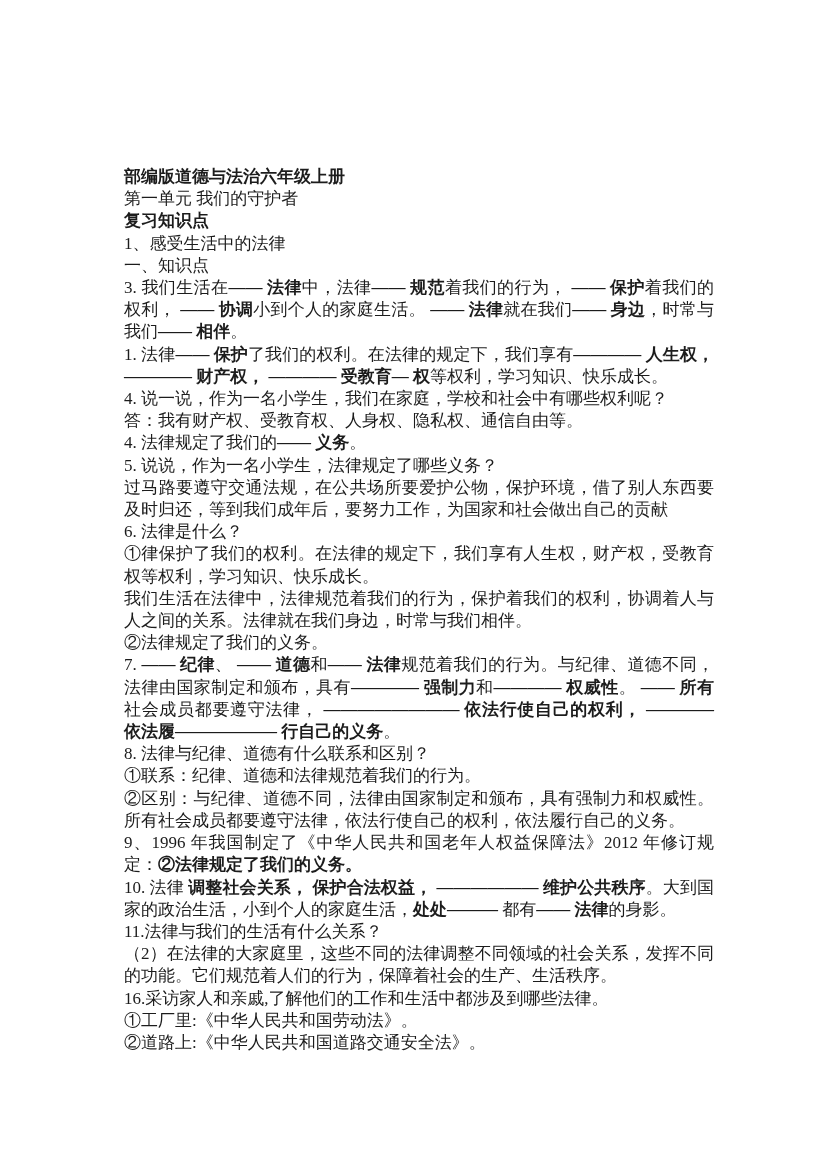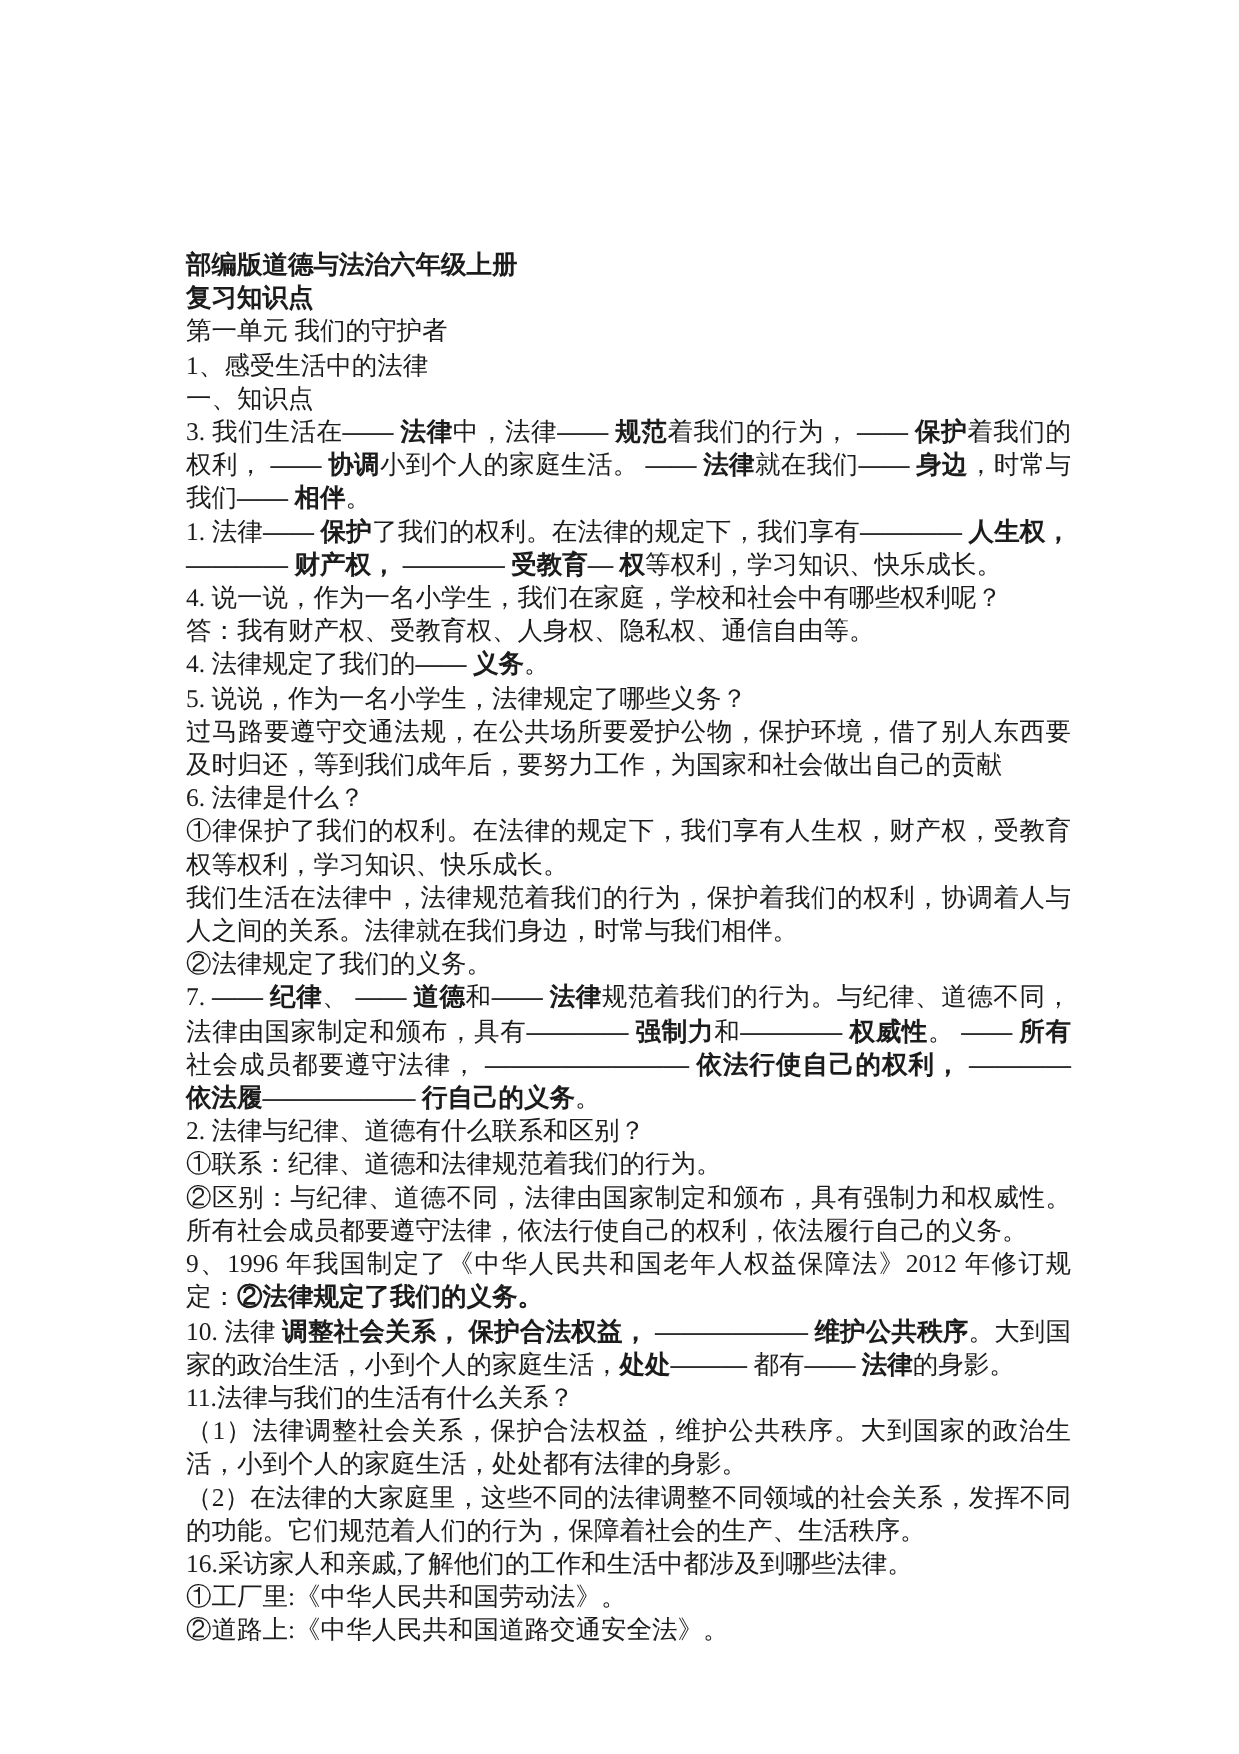--- a/index.html
+++ b/index.html
@@ -33,41 +33,40 @@
   .bold {
     font-weight: 700;
   }
 </style>
 </head>
 <body>
 
 <div class="page">
   <div class="content" style="background: rgb(255, 255, 255); color: rgb(28, 28, 28);">
       <p class="para"><span class="bold">部编版道德与法治六年级上册</span></p>
+      <p class="para"><span>第一单元 我们的守护者</span></p>
       <p class="para"><span class="bold">复习知识点</span></p>
-      <p class="para"><span>第一单元 我们的守护者</span></p>
       <p class="para"><span>1、感受生活中的法律</span></p>
       <p class="para"><span>一、知识点</span></p>
       <p class="para"><span>3. 我们生活在</span><span class="bold">—— 法律</span><span>中，法律</span><span class="bold">—— 规范</span><span>着我们的行为， </span><span class="bold">—— 保护</span><span>着我们的权利， </span><span class="bold">—— 协调</span><span>小到个人的家庭生活。 </span><span class="bold">—— 法律</span><span>就在我们</span><span class="bold">—— 身边</span><span>，时常与我们</span><span class="bold">—— 相伴</span><span>。</span></p>
       <p class="para"><span>1. 法律</span><span class="bold">—— 保护</span><span>了我们的权利。在法律的规定下，我们享有</span><span class="bold">———— 人生权，</span><span class="bold">———— 财产权，</span><span class="bold"> ———— 受教育— 权</span><span>等权利，学习知识、快乐成长。</span></p>
       <p class="para"><span>4. 说一说，作为一名小学生，我们在家庭，学校和社会中有哪些权利呢？</span></p>
       <p class="para"><span>答：我有财产权、受教育权、人身权、隐私权、通信自由等。</span></p>
       <p class="para"><span>4. 法律规定了我们的</span><span class="bold">—— 义务</span><span>。</span></p>
       <p class="para"><span>5. 说说，作为一名小学生，法律规定了哪些义务？</span></p>
       <p class="para"><span>过马路要遵守交通法规，在公共场所要爱护公物，保护环境，借了别人东西要及时归还，等到我们成年后，要努力工作，为国家和社会做出自己的贡献</span></p>
       <p class="para"><span>6. 法律是什么？</span></p>
       <p class="para"><span>①律保护了我们的权利。在法律的规定下，我们享有人生权，财产权，受教育权等权利，学习知识、快乐成长。</span></p>
       <p class="para"><span>我们生活在法律中，法律规范着我们的行为，保护着我们的权利，协调着人与人之间的关系。法律就在我们身边，时常与我们相伴。</span></p>
       <p class="para"><span>②法律规定了我们的义务。</span></p>
       <p class="para"><span>7. </span><span class="bold">—— 纪律</span><span>、 </span><span class="bold">—— 道德</span><span>和</span><span class="bold">—— 法律</span><span>规范着我们的行为。与纪律、道德不同，法律由国家制定和颁布，具有</span><span class="bold">———— 强制力</span><span>和</span><span class="bold">———— 权威性</span><span>。</span><span class="bold"> —— 所有</span><span>社会成员都要遵守法律， </span><span class="bold">———————— 依法行使自己的权利， </span><span class="bold">———— 依法履</span><span class="bold">—————— 行自己的义务</span><span>。</span></p>
-      <p class="para"><span>2. 法律与纪律、道德有什么联系和区别？</span></p>
+      <p class="para"><span>8. 法律与纪律、道德有什么联系和区别？</span></p>
       <p class="para"><span>①联系：纪律、道德和法律规范着我们的行为。</span></p>
       <p class="para"><span>②区别：与纪律、道德不同，法律由国家制定和颁布，具有强制力和权威性。所有社会成员都要遵守法律，依法行使自己的权利，依法履行自己的义务。</span></p>
       <p class="para"><span>9、1996 年我国制定了《中华人民共和国老年人权益保障法》2012 年修订规定：</span><span class="bold">②法律规定了我们的义务。</span></p>
       <p class="para"><span>10. 法律 </span><span class="bold">调整社会关系， 保护合法权益， </span><span class="bold">—————— 维护公共秩序</span><span>。大到国家的政治生活，小到个人的家庭生活，</span><span class="bold">处处———</span><span>  都有</span><span class="bold">—— 法律</span><span>的身影。</span></p>
       <p class="para"><span>11.法律与我们的生活有什么关系？</span></p>
-      <p class="para"><span>（1）法律调整社会关系，保护合法权益，维护公共秩序。大到国家的政治生活，小到个人的家庭生活，处处都有法律的身影。</span></p>
       <p class="para"><span>（2）在法律的大家庭里，这些不同的法律调整不同领域的社会关系，发挥不同的功能。它们规范着人们的行为，保障着社会的生产、生活秩序。</span></p>
       <p class="para"><span>16.采访家人和亲戚,了解他们的工作和生活中都涉及到哪些法律。</span></p>
       <p class="para"><span>①工厂里:《中华人民共和国劳动法》。</span></p>
       <p class="para"><span>②道路上:《中华人民共和国道路交通安全法》。</span></p>
     </div>
 </div>
 
 </body></html>

